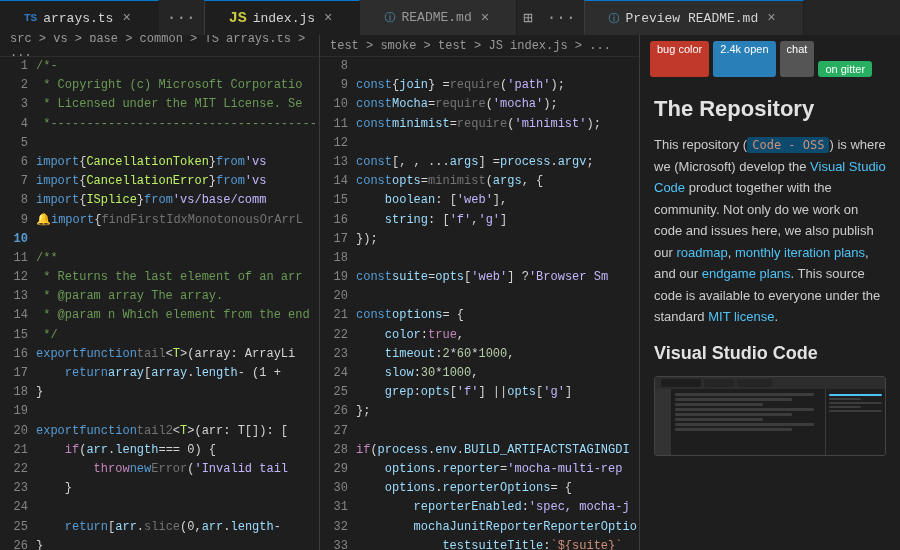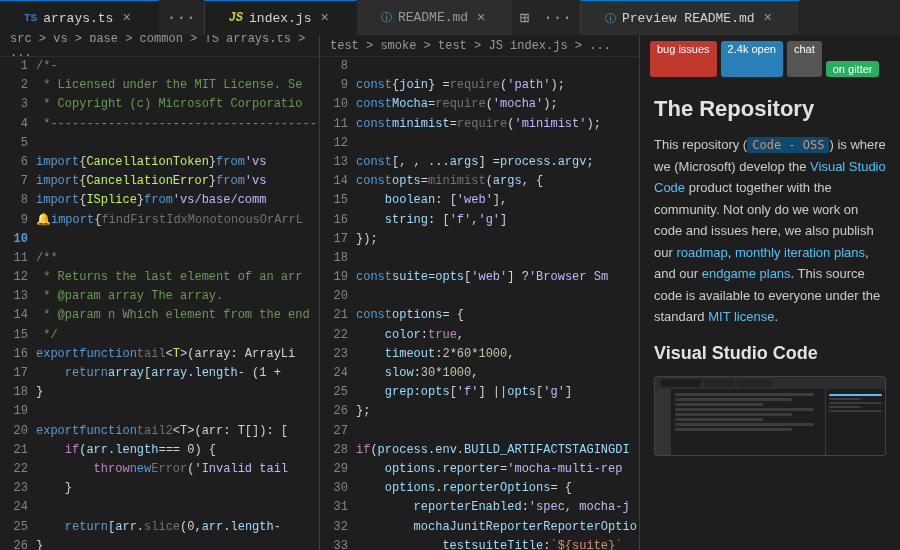--- a/index.html
+++ b/index.html
@@ -35,21 +35,21 @@
     }
     .tab.active {
       background: #1e1e1e;
       border-top: 1px solid #007acc;
     }
     .tab.inactive {
       background: #2d2d2d;
       color: #999;
     }
     .tab-icon-ts { color: #3178c6; font-size: 11px; font-weight: bold; }
-    .tab-icon-js { color: #cbcb41; font-size: 12px; font-weight: bold; font-style: italic; }
+    .tab-icon-js { color: #cbcb41; font-size: 15px; font-weight: bold; }
     .tab-icon-md { color: #519aba; font-size: 11px; }
     .tab-close {
       font-size: 14px;
       color: #999;
       cursor: pointer;
       padding: 1px 3px;
       border-radius: 3px;
     }
     .tab-more {
       font-size: 16px;
@@ -331,24 +331,24 @@
           <div>23</div>
           <div>24</div>
           <div>25</div>
         <div>26</div>
       </div>
       <div class="code-content">
         <div class="line">
             <span class="cm">/*-</span>
           </div>
         <div class="line">
+            <span class="cm">&nbsp;* Copyright (c) Microsoft Corporatio</span>
+          </div>
+        <div class="line">
             <span class="cm">&nbsp;* Licensed under the MIT License. Se</span>
-          </div>
-        <div class="line">
-            <span class="cm">&nbsp;* Copyright (c) Microsoft Corporatio</span>
           </div>
         <div class="line">
             <span class="cm">&nbsp;*----------------------------------------------------</span>
           </div>
         <div class="line"></div>
         <div class="line">
             <span class="kw">import</span> 
             <span class="punct">{ </span>
             <span class="type">CancellationToken</span>
             <span class="punct"> } </span>
@@ -671,21 +671,21 @@
             <span class="tmpl">`${suite}`</span>
           </div>
 
       </div>
     </div>
   </div>
 
   <div class="readme-panel">
 
     <div class="badge-row">
-      <span class="badge badge-red">bug issues</span>
+      <span class="badge badge-red">bug color</span>
       <span class="badge badge-blue">2.4k open</span>
       <span class="badge badge-dark">chat</span>
       <span class="badge badge-green">on gitter</span>
     </div>
 
     <div class="readme-content">
       <div class="readme-h1">The Repository</div>
 
       <p class="readme-p">
         This repository (<span class="readme-code">Code - OSS</span>) is

